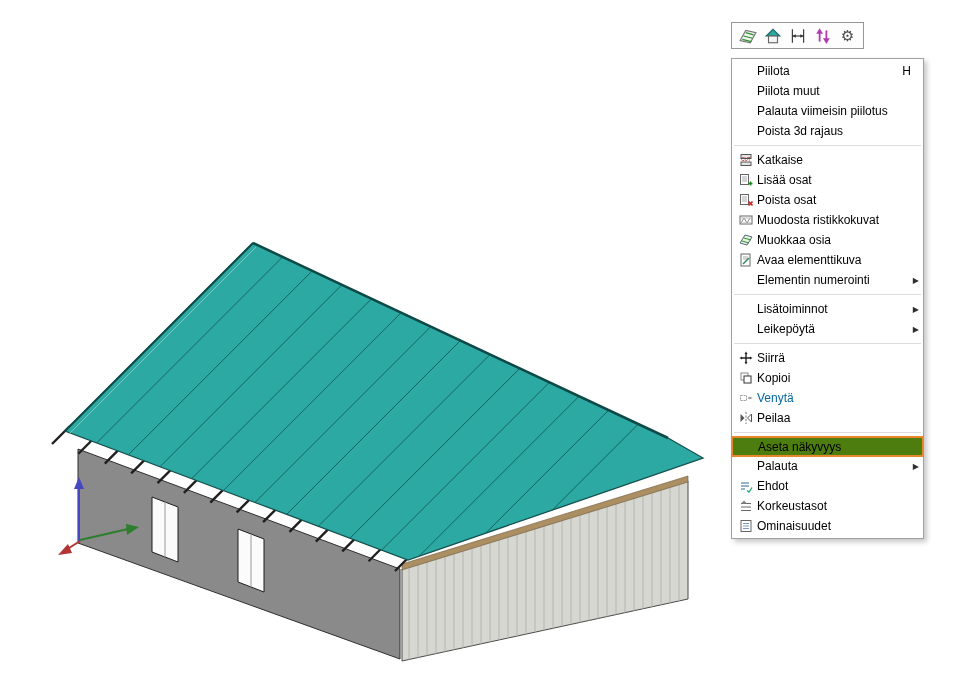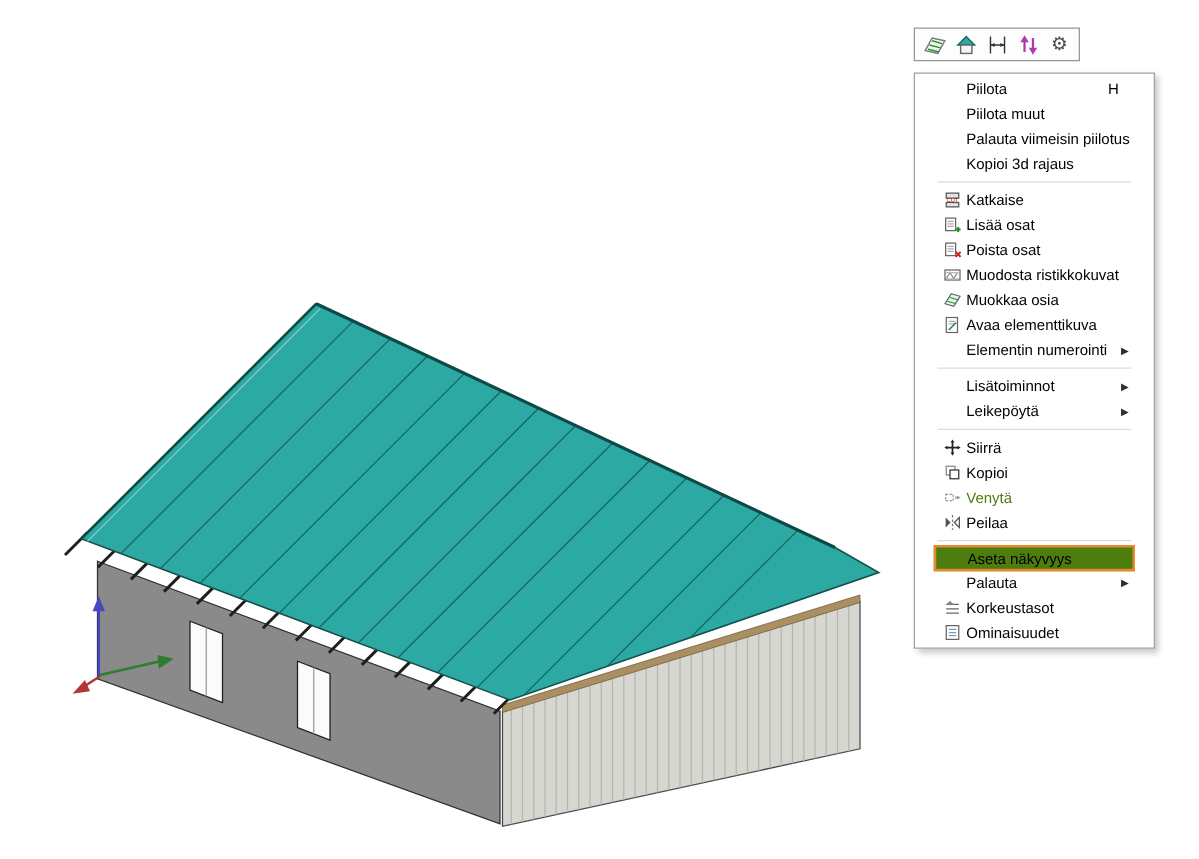--- a/index.html
+++ b/index.html
@@ -15,29 +15,29 @@
     display:flex;align-items:center;gap:7px;padding:0 7px;
   }
   .tb-btn{width:18px;height:18px;display:flex;align-items:center;justify-content:center;cursor:default;}
   .gear-glyph{font-size:15px;color:#4a4a4a;line-height:1;}
 
   
   .context-menu{
     position:absolute;left:731px;top:58px;width:193px;
     background:#ffffff;border:1px solid #a0a0a0;
     box-shadow:3px 3px 5px rgba(0,0,0,.22);
-    padding:2px 16px;font-size:12px;color:#000;
+    padding:2px 0;font-size:12px;color:#000;
   }
   .menu-item{display:flex;align-items:center;height:20px;padding:0 3px 0 3px;white-space:nowrap;cursor:default;}
   .gutter{flex:0 0 22px;width:22px;display:flex;align-items:center;justify-content:center;}
   .mi-label{flex:1;overflow:hidden;}
   .mi-shortcut{margin-right:9px;}
   .mi-arrow{font-size:8px;color:#2f2f2f;margin-right:1px;}
   .separator{height:1px;background:#dcdcdc;margin:4px 2px;}
-  .menu-item.disabled .mi-label{color:#4d7c0f;}
+  .menu-item.disabled .mi-label{color:#0369a1;}
   .menu-item.highlighted{
     background:#4d7c0f;border:2px solid #e8872b;height:21px;margin:-1px -1px;
   }
   svg.mi{display:block;}
 </style>
 </head>
 <body>
 
 <svg class="viewport-svg" viewBox="0 0 959 687">
   <defs>
@@ -193,21 +193,21 @@
   <div class="menu-item">
     <span class="gutter"></span>
     <span class="mi-label">Piilota muut</span>
   </div>
   <div class="menu-item">
     <span class="gutter"></span>
     <span class="mi-label">Palauta viimeisin piilotus</span>
   </div>
   <div class="menu-item">
     <span class="gutter"></span>
-    <span class="mi-label">Kopioi 3d rajaus</span>
+    <span class="mi-label">Poista 3d rajaus</span>
   </div>
 
   <div class="separator"></div>
 
   <div class="menu-item">
     <span class="gutter">
       <svg class="mi" width="14" height="14" viewBox="0 0 14 14">
           <rect x="2" y="1.5" width="10" height="4" fill="#e4e4e4" stroke="#555"></rect>
           <rect x="2" y="9" width="10" height="3.5" fill="#e4e4e4" stroke="#555"></rect>
           <text x="2.2" y="8.4" font-size="4.6" fill="#b00">CUT</text>
@@ -335,20 +335,29 @@
     <span class="mi-label">Aseta näkyvyys</span>
   </div>
   <div class="menu-item">
     <span class="gutter"></span>
     <span class="mi-label">Palauta</span>
     <span class="mi-arrow">▶</span>
   </div>
   <div class="menu-item">
     <span class="gutter">
       <svg class="mi" width="14" height="14" viewBox="0 0 14 14">
+          <path d="M2,4 H10 M2,7 H10 M2,10 H6" stroke="#369" fill="none"></path>
+          <path d="M8,11.5 L10,13 L13,8.5" stroke="#2a7" fill="none" stroke-width="1.3"></path>
+        </svg>
+    </span>
+    <span class="mi-label">Ehdot</span>
+  </div>
+  <div class="menu-item">
+    <span class="gutter">
+      <svg class="mi" width="14" height="14" viewBox="0 0 14 14">
           <path d="M2,11.5 H12 M2,8 H12 M2,4.5 H12" stroke="#666" fill="none"></path>
           <polygon points="5,1.5 8,4.5 2,4.5" fill="#888"></polygon>
         </svg>
     </span>
     <span class="mi-label">Korkeustasot</span>
   </div>
   <div class="menu-item">
     <span class="gutter">
       <svg class="mi" width="14" height="14" viewBox="0 0 14 14">
           <rect x="2" y="1.5" width="10" height="11" fill="#fff" stroke="#666"></rect>

